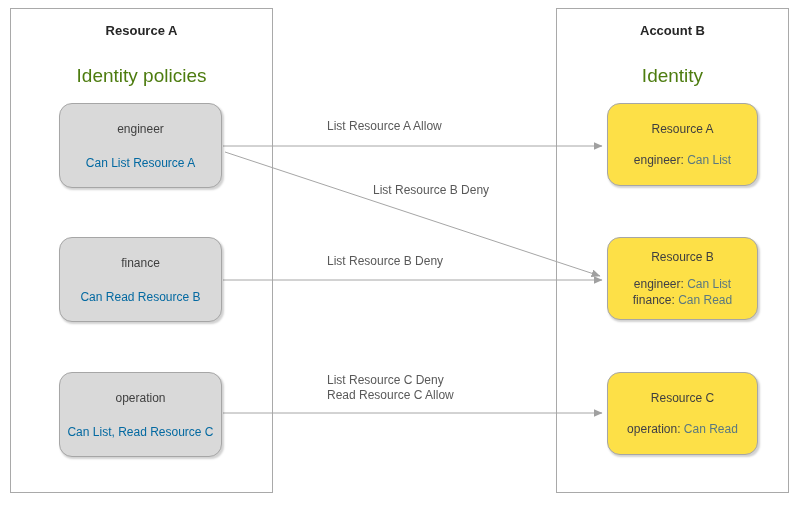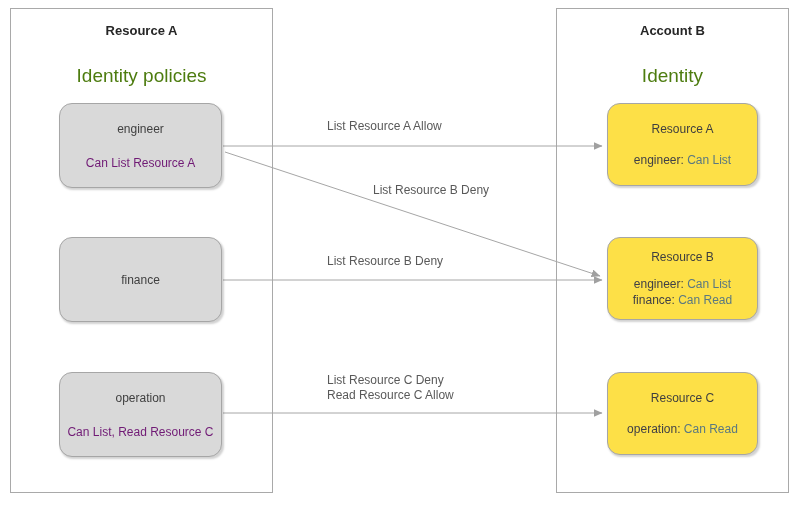--- a/index.html
+++ b/index.html
@@ -57,21 +57,21 @@
     color: #404040;
   }
   .node-teal {
     left: 607px;
     width: 151px;
     height: 83px;
     background: #fde047;
     color: #3b3b45;
   }
   .node-title { font-size: 12px; color: #3f3f3f; }
-  .node-gray .node-sub { margin-top: 20px; color: #701a75; }
+  .node-gray .node-sub { margin-top: 20px; color: #0369a1; }
   .node-teal .node-title { margin-bottom: 16px; }
   .node-teal.two-perms .node-title { margin-bottom: 12px; }
   .perm-line { line-height: 16px; white-space: nowrap; }
   .perm-role { color: #3f3f46; }
   .perm-value { color: #5a7880; }
   .pos-row1 { top: 103px; }
   .pos-row2 { top: 237px; }
   .pos-row3 { top: 372px; }
   .arrows-svg {
     position: absolute;
@@ -125,20 +125,21 @@
     <div>List Resource C Deny</div>
     <div>Read Resource C Allow</div>
   </div>
 
   <div class="node node-gray pos-row1">
     <div class="node-title">engineer</div>
     <div class="node-sub">Can List Resource A</div>
   </div>
   <div class="node node-gray pos-row2">
     <div class="node-title">finance</div>
+    <div class="node-sub">Can Read Resource B</div>
   </div>
   <div class="node node-gray pos-row3">
     <div class="node-title">operation</div>
     <div class="node-sub">Can List, Read Resource C</div>
   </div>
 
   <div class="node node-teal pos-row1">
     <div class="node-title">Resource A</div>
     <div class="perm-line">
       <span class="perm-role">engineer:</span>

